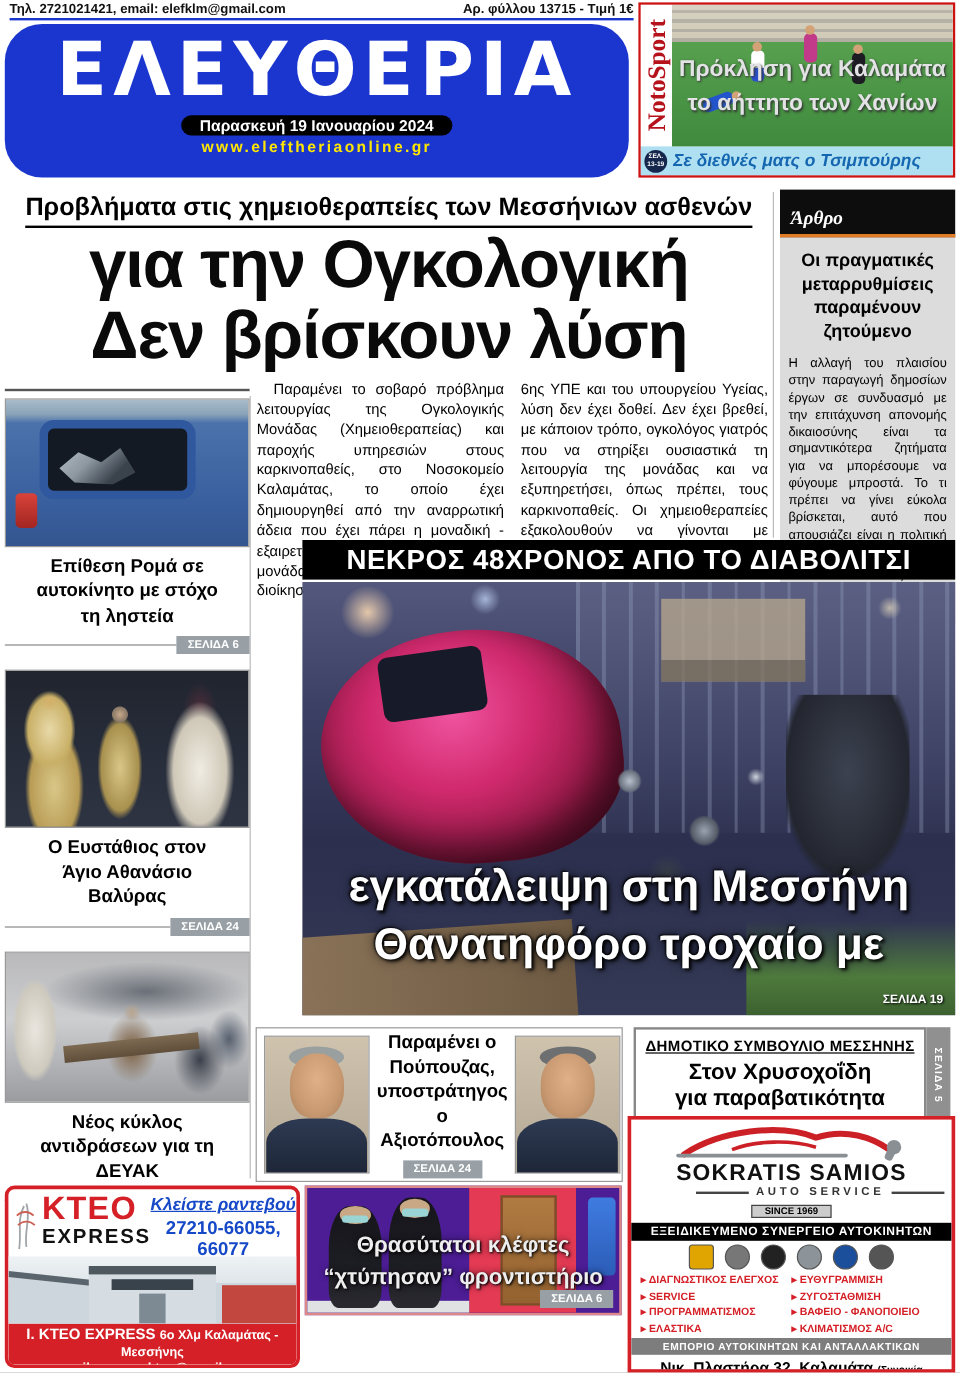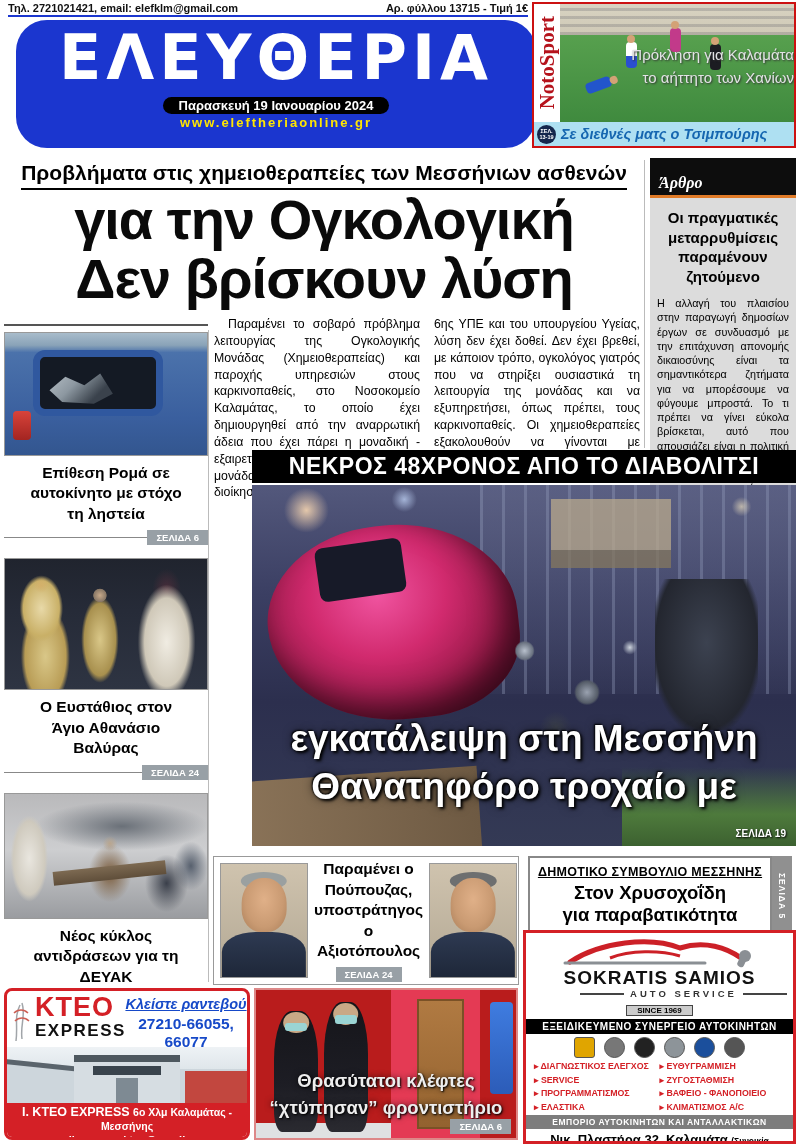--- a/index.html
+++ b/index.html
@@ -8,21 +8,21 @@
     --orange:#e07b28; --badge_gray:#98a0a6;
   }
   *{margin:0;padding:0;box-sizing:border-box;}
   body{background:#888;font-family:"Liberation Sans",sans-serif;}
   .page{position:relative;width:800px;height:1144px;background:#fff;margin:0 auto;overflow:hidden;}
 
   
   .topbar{position:absolute;left:8px;top:2px;width:520px;height:15px;display:flex;justify-content:space-between;
     font-size:11px;font-weight:bold;color:#111;border-bottom:2px solid var(--blue);}
   
-  .masthead{position:absolute;left:16px;top:20px;width:520px;height:128px;background:var(--blue);text-align:center;color:#fff;border-radius:31px;}
+  .masthead{position:absolute;left:4px;top:20px;width:520px;height:128px;background:var(--blue);text-align:center;color:#fff;border-radius:31px;}
   .masthead .logo{font-size:62px;font-weight:900;letter-spacing:5px;line-height:76px;font-family:"DejaVu Sans",sans-serif;}
   .masthead .datepill{display:inline-block;background:#000;color:#fff;font-size:13px;font-weight:bold;
     border-radius:12px;padding:1px 16px;margin-top:0px;}
   .masthead .url{color:var(--yellow);font-size:13px;font-weight:bold;letter-spacing:2px;margin-top:1px;}
 
   
   .notosport{position:absolute;left:532px;top:2px;width:264px;height:146px;border:2px solid #cc1111;background:#fff;
     display:grid;grid-template-columns:26px 1fr;grid-template-rows:1fr 24px;}
   .ns-brand{grid-row:1;grid-column:1;display:flex;align-items:center;justify-content:center;background:#fff;}
   .ns-brand span{writing-mode:vertical-rl;transform:rotate(180deg);color:var(--notosport_red);
@@ -30,22 +30,22 @@
   .ns-photo{grid-row:1;grid-column:2;position:relative;overflow:hidden;
     background:linear-gradient(180deg,#d8d3c2 0%,#cfc9b6 26%,#57a04e 26%,#3f8a3e 100%);}
   .ns-photo::before{content:"";position:absolute;left:0;top:0;width:100%;height:26%;
     background:repeating-linear-gradient(0deg,rgba(90,90,100,.25) 0 3px,transparent 3px 8px);}
   .pl{position:absolute;width:11px;height:26px;border-radius:4px;}
   .pl::before{content:"";position:absolute;left:50%;top:-7px;transform:translateX(-50%);width:8px;height:8px;border-radius:50%;background:#d3a276;}
   .pw{left:28%;top:32%;background:linear-gradient(#fff 0 55%,#2a4fd0 55%);}
   .pb{left:64%;top:34%;background:#1c1c22;}
   .pr{left:47%;top:20%;background:#c23a8a;height:24px;}
   .pk{left:14%;top:58%;background:#2255cc;transform:rotate(70deg);}
-  .ns-headline{position:absolute;left:0;top:34%;width:100%;text-align:right;color:#e3e3e6;
-    font-size:15px;font-weight:normal;line-height:1.5;text-shadow:1px 1px 2px #333;}
+  .ns-headline{position:absolute;left:0;top:34%;width:100%;text-align:center;color:#e3e3e6;
+    font-size:19px;font-weight:bold;line-height:1.5;text-shadow:1px 1px 2px #333;}
   .ns-strip{grid-row:2;grid-column:1 / span 2;background:var(--strip_blue);display:flex;align-items:center;gap:5px;padding-left:3px;}
   .ns-badge{width:19px;height:19px;border-radius:50%;background:#15274d;color:#fff;display:flex;flex-direction:column;
     align-items:center;justify-content:center;font-size:5.5px;font-weight:bold;line-height:1.1;flex:none;}
   .ns-strip .txt{color:var(--strip_text);font-size:14.5px;font-weight:bold;font-style:italic;}
 
   
   .kicker{position:absolute;left:0;top:161px;width:648px;text-align:center;}
   .kicker span{display:inline-block;font-size:21px;font-weight:bold;border-bottom:2px solid #000;padding-bottom:3px;}
   .headline{position:absolute;left:0;top:190px;width:648px;text-align:center;font-weight:900;
     font-size:56px;line-height:1.06;letter-spacing:-1px;color:#0a0a0a;}
@@ -187,21 +187,21 @@
   .kb2{position:absolute;left:28%;bottom:0;width:44%;height:86%;background:#d6dde2;border-top:7px solid #4e585f;}
   .kb2::before{content:"";position:absolute;left:18%;top:4px;width:64%;height:9px;background:#39434c;}
   .kb2::after{content:"";position:absolute;left:40%;bottom:0;width:20%;height:60%;background:#7e8a93;}
   .kb3{position:absolute;right:0;bottom:0;width:26%;height:58%;background:#c2473f;}
   .kteo-foot{height:34px;background:var(--ad_red);color:#fff;text-align:center;padding-top:2px;}
   .kteo-foot .f1{font-size:12.5px;font-weight:900;}
   .kteo-foot .f1 small{font-size:10.5px;font-weight:bold;}
   .kteo-foot .f2{font-size:11px;font-weight:bold;margin-top:1px;}
 
   
-  .cctv{position:absolute;left:254px;top:988px;width:264px;height:152px;border:2px solid #dd8888;overflow:hidden;background:#b91c1c;}
+  .cctv{position:absolute;left:254px;top:988px;width:264px;height:108px;border:2px solid #dd8888;overflow:hidden;background:#4c1d95;}
   .cctv-red{position:absolute;left:52%;top:0;width:34%;height:100%;background:#e43a54;}
   .cctv-door{position:absolute;left:62%;top:6%;width:18%;height:88%;background:linear-gradient(#b07a42,#93622f);border:2px solid #7a5126;}
   .cctv-towel{position:absolute;right:1%;top:8%;width:9%;height:62%;background:linear-gradient(#3f7ce0,#2c5cb8);border-radius:4px;}
   .cctv-floor{position:absolute;left:0;bottom:0;width:52%;height:10%;background:#dfe1e2;}
   .fig{position:absolute;bottom:4%;width:17%;height:82%;background:linear-gradient(180deg,#15151a 0%,#1d1d24 60%,#2a2a30 100%);
     border-radius:40% 40% 18% 18%;}
   .fig::before{content:"";position:absolute;left:50%;top:1%;transform:translateX(-50%);width:58%;height:17%;
     background:#c9a886;border-radius:50%;}
   .fig::after{content:"";position:absolute;left:50%;top:10%;transform:translateX(-50%);width:50%;height:7%;
     background:#9ad4d4;border-radius:3px;}

